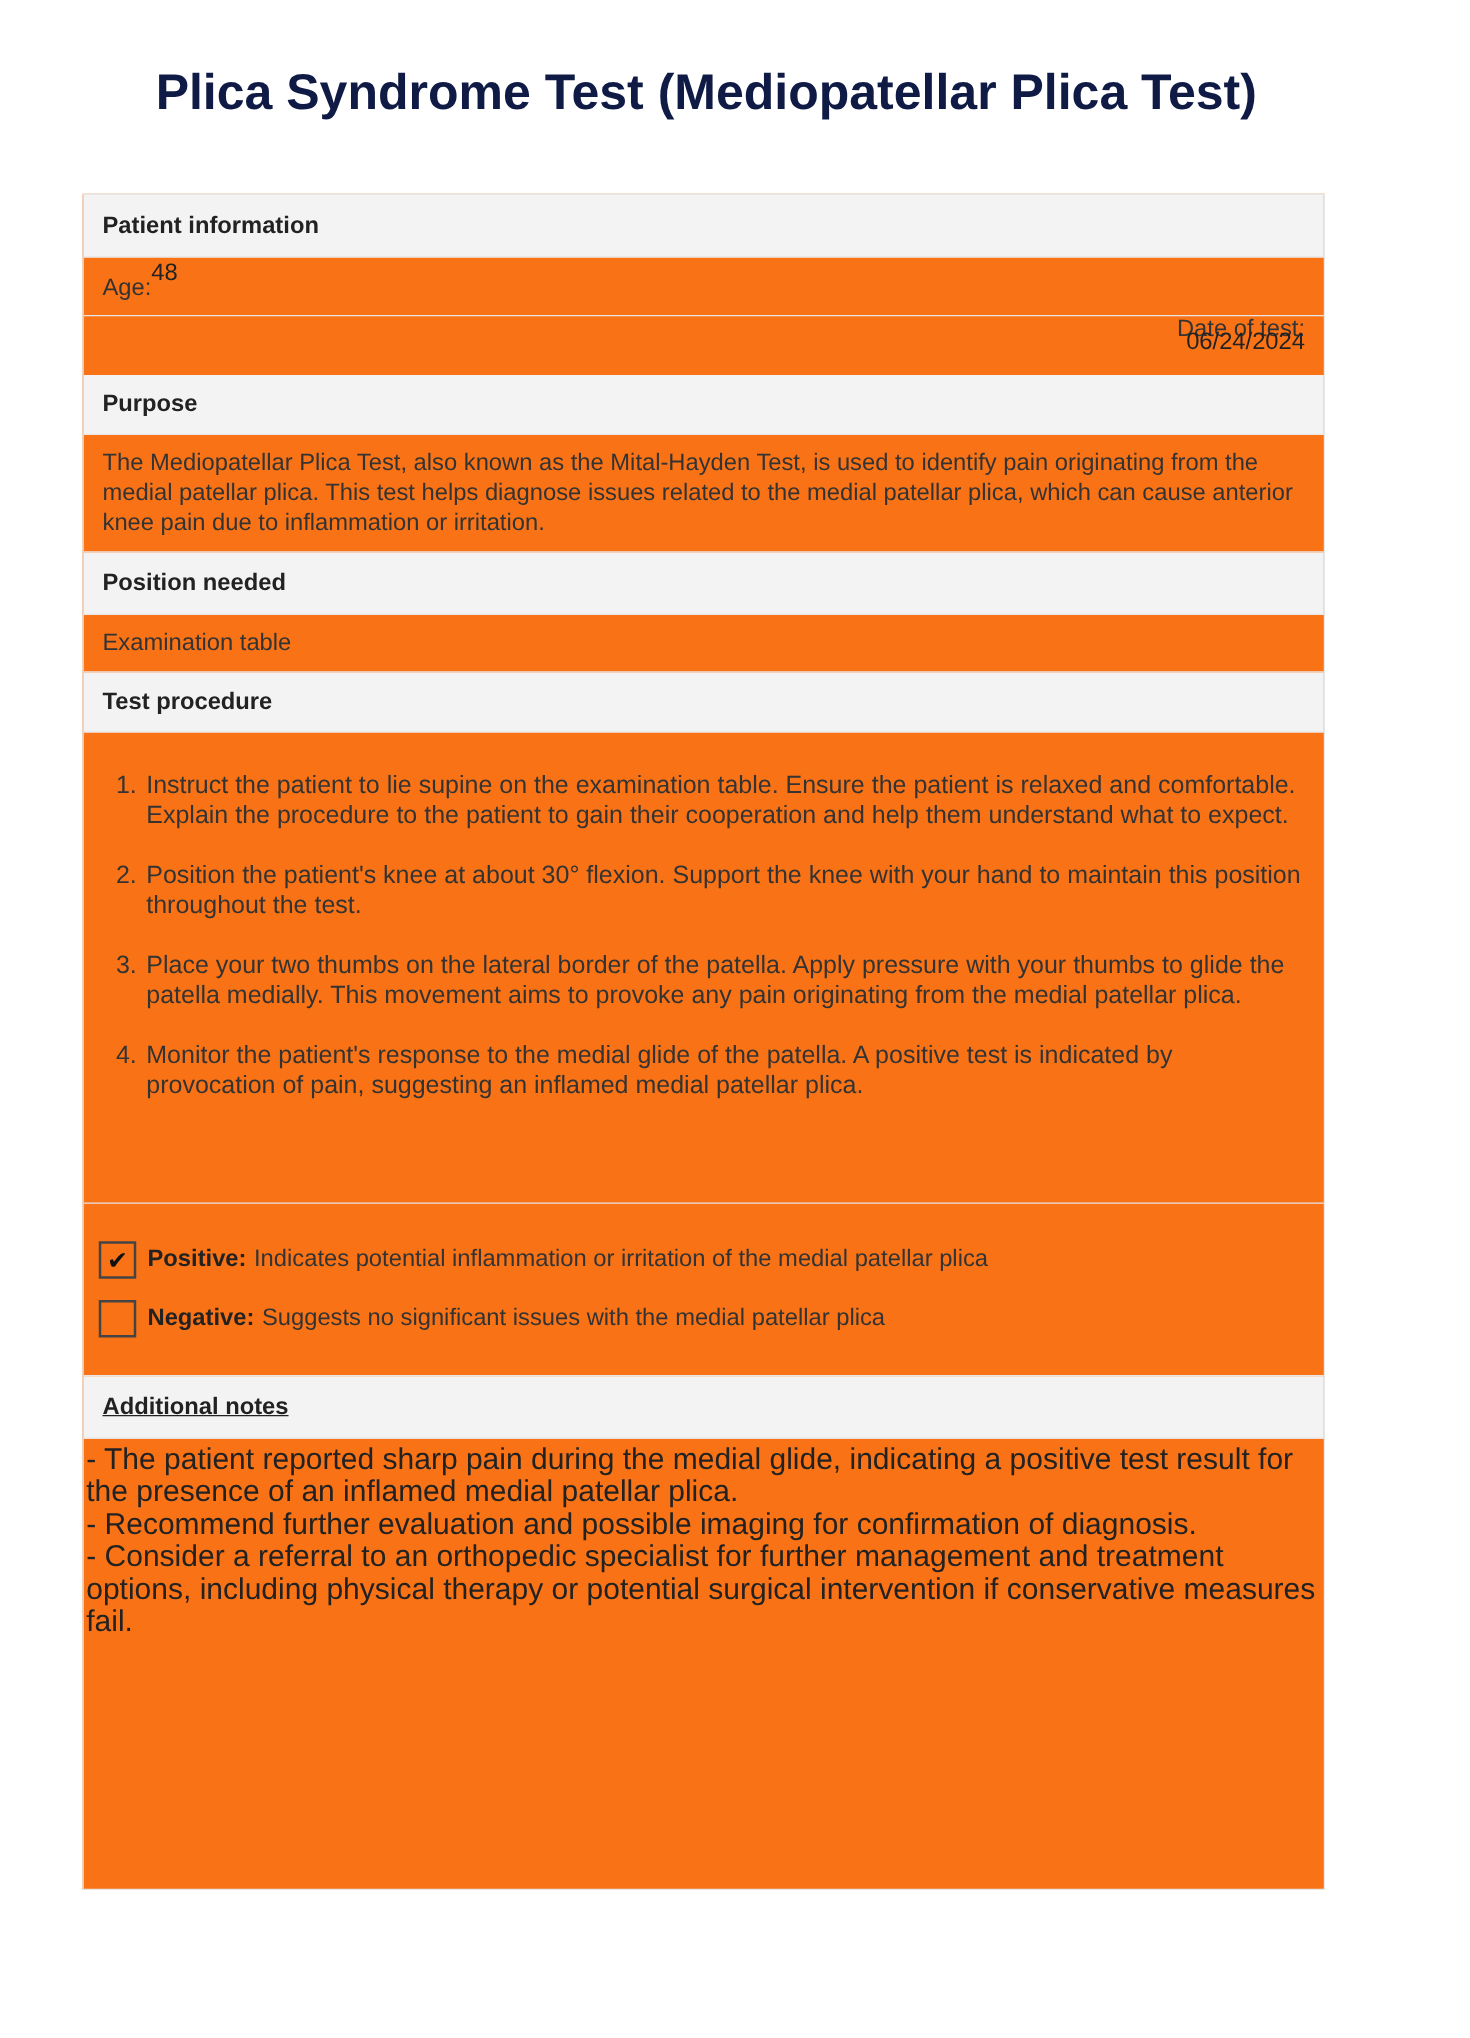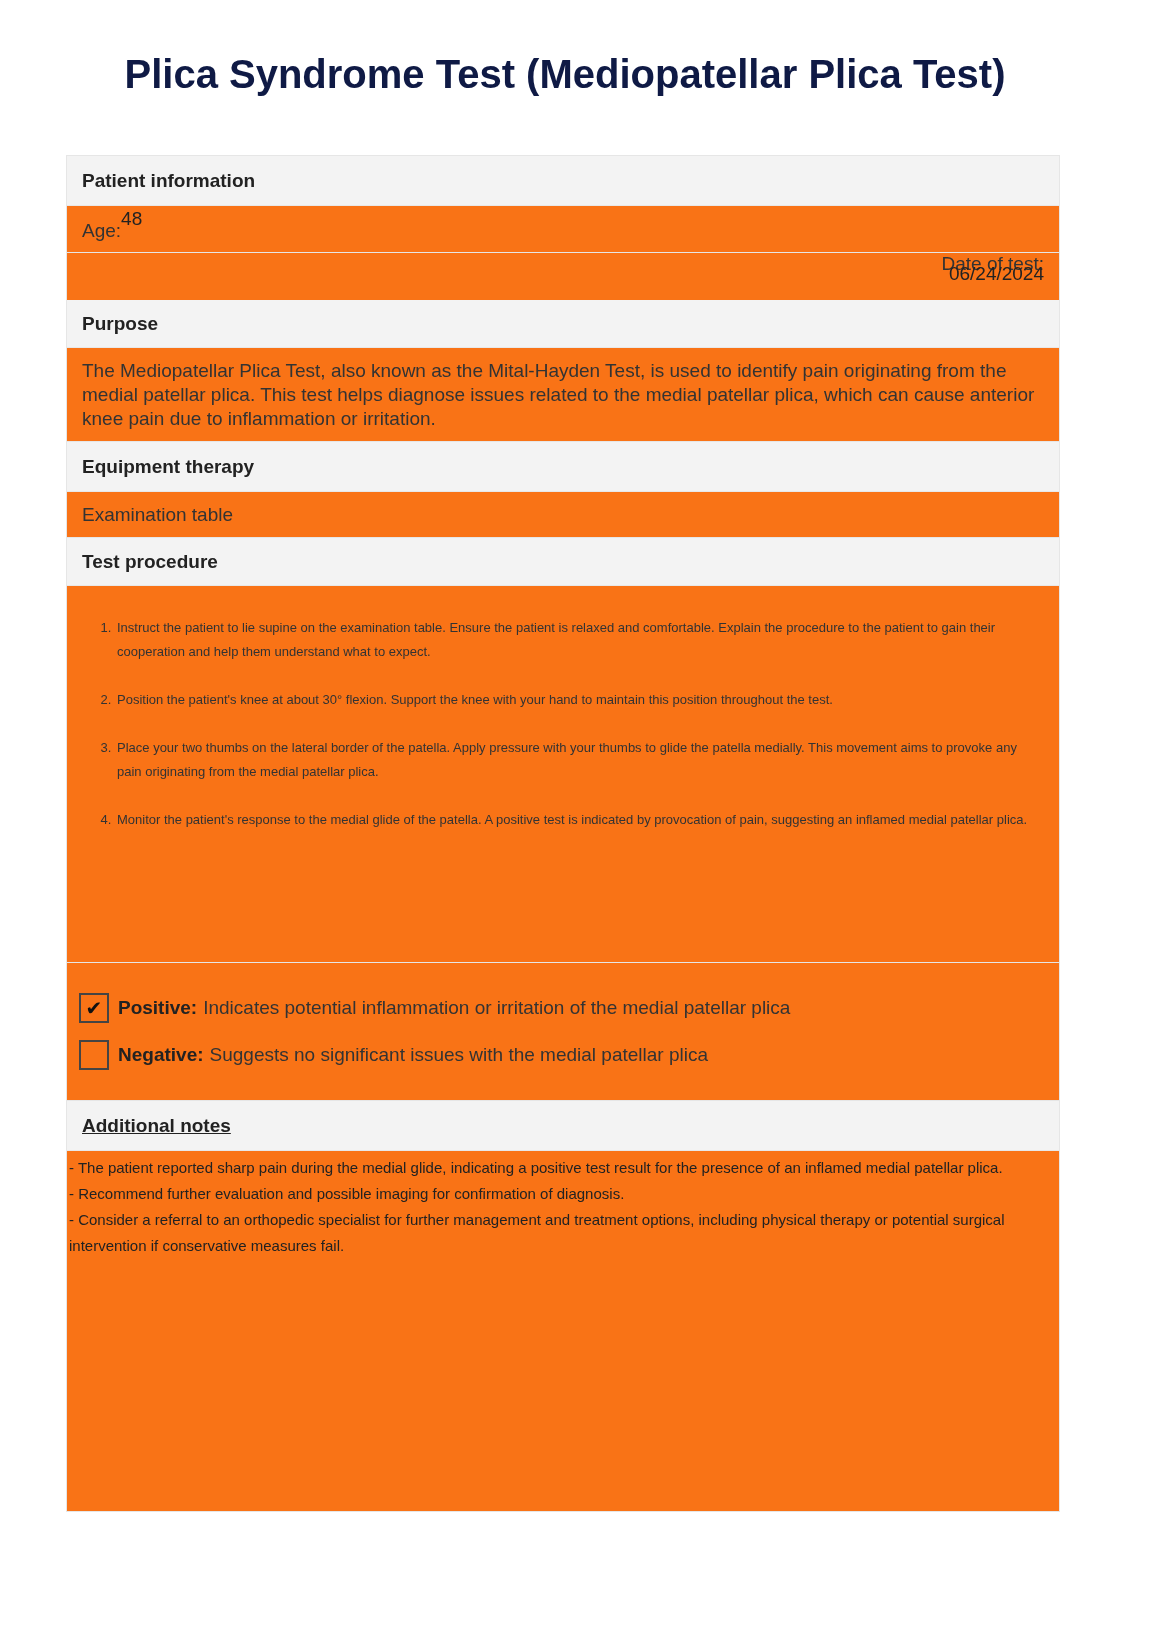--- a/index.html
+++ b/index.html
@@ -7,27 +7,27 @@
   .title { position: absolute; left: 0; top: 52px; width: 1130px; text-align: center; font-size: 40px; font-weight: bold; color: #0f1a45; margin: 0; }
   .card { position: absolute; left: 66px; top: 155px; width: 994px; height: 1357px; border: 1px solid #e6e6e6; box-sizing: border-box; background: #f97316; }
   .sec-head { background: #f3f3f3; font-weight: bold; font-size: 19px; color: #222; padding: 0 15px; box-sizing: border-box; display: flex; align-items: center; border-bottom: 1px solid #e8e8e8; }
   .row { font-size: 19px; color: #333; padding: 0 15px; box-sizing: border-box; border-bottom: 1px solid #e6e6e6; }
   .field { display: flex; align-items: flex-end; height: 47px; padding-bottom: 10px; }
   .field .lbl { color: #333; }
   .field .val { color: #222; position: relative; top: -12px; font-size: 19px; }
   .para { padding-top: 11px; line-height: 24px; font-size: 19px; }
   .proc { padding: 30px 15px 10px 15px; }
   .proc ol { margin: 0; padding-left: 33px; }
-  .proc li { font-size: 13px; line-height: 24px; margin-bottom: 24px; color: #333; padding-left: 2px; }
+  .proc li { font-size: 20px; line-height: 24px; margin-bottom: 24px; color: #333; padding-left: 2px; }
   .results { padding: 28px 12px 0 12px; height: 138px; box-sizing: border-box; border-bottom: 1px solid #e6e6e6; }
   .res-item { display: flex; align-items: center; height: 34px; margin-bottom: 13px; font-size: 19px; }
   .cb { width: 30px; height: 30px; border: 2px solid #444; box-sizing: border-box; display: flex; align-items: center; justify-content: center; font-size: 20px; margin-right: 9px; color: #111; }
   .res-item b { margin-right: 6px; color: #222; }
   .res-item .desc { color: #333; }
-  .notes { padding: 4px 2px 0 2px; font-size: 15px; line-height: 26px; color: #222; white-space: pre-line; }
+  .notes { padding: 4px 2px 0 2px; font-size: 24px; line-height: 26px; color: #222; white-space: pre-line; }
 </style>
 </head>
 <body>
 
 <h1 class="title">Plica Syndrome Test (Mediopatellar Plica Test)</h1>
 
 <div class="card">
 
   <div class="sec-head" style="height:50px;">Patient information</div>
   <div class="row field">
@@ -35,21 +35,21 @@
       <span class="val">48</span>
   </div>
   <div class="row field" style="border-bottom:none;flex-direction:column;">
     <span class="lbl">Date of test:</span>
       <span class="val">06/24/2024</span>
   </div>
 
   <div class="sec-head" style="height:48px;">Purpose</div>
   <div class="row para" style="height:94px;">The Mediopatellar Plica Test, also known as the Mital-Hayden Test, is used to identify pain originating from the medial patellar plica. This test helps diagnose issues related to the medial patellar plica, which can cause anterior knee pain due to inflammation or irritation.</div>
 
-  <div class="sec-head" style="height:50px;">Equipment therapy</div>
+  <div class="sec-head" style="height:50px;">Position needed</div>
   <div class="row" style="height:46px; display:flex; align-items:center;">Examination table</div>
 
   <div class="sec-head" style="height:48px;">Test procedure</div>
   <div class="row proc" style="height:377px;">
     <ol>
       <li>Instruct the patient to lie supine on the examination table. Ensure the patient is relaxed and comfortable. Explain the procedure to the patient to gain their cooperation and help them understand what to expect.</li>
       <li>Position the patient's knee at about 30° flexion. Support the knee with your hand to maintain this position throughout the test.</li>
       <li>Place your two thumbs on the lateral border of the patella. Apply pressure with your thumbs to glide the patella medially. This movement aims to provoke any pain originating from the medial patellar plica.</li>
       <li>Monitor the patient's response to the medial glide of the patella. A positive test is indicated by provocation of pain, suggesting an inflamed medial patellar plica.</li>
     </ol>

